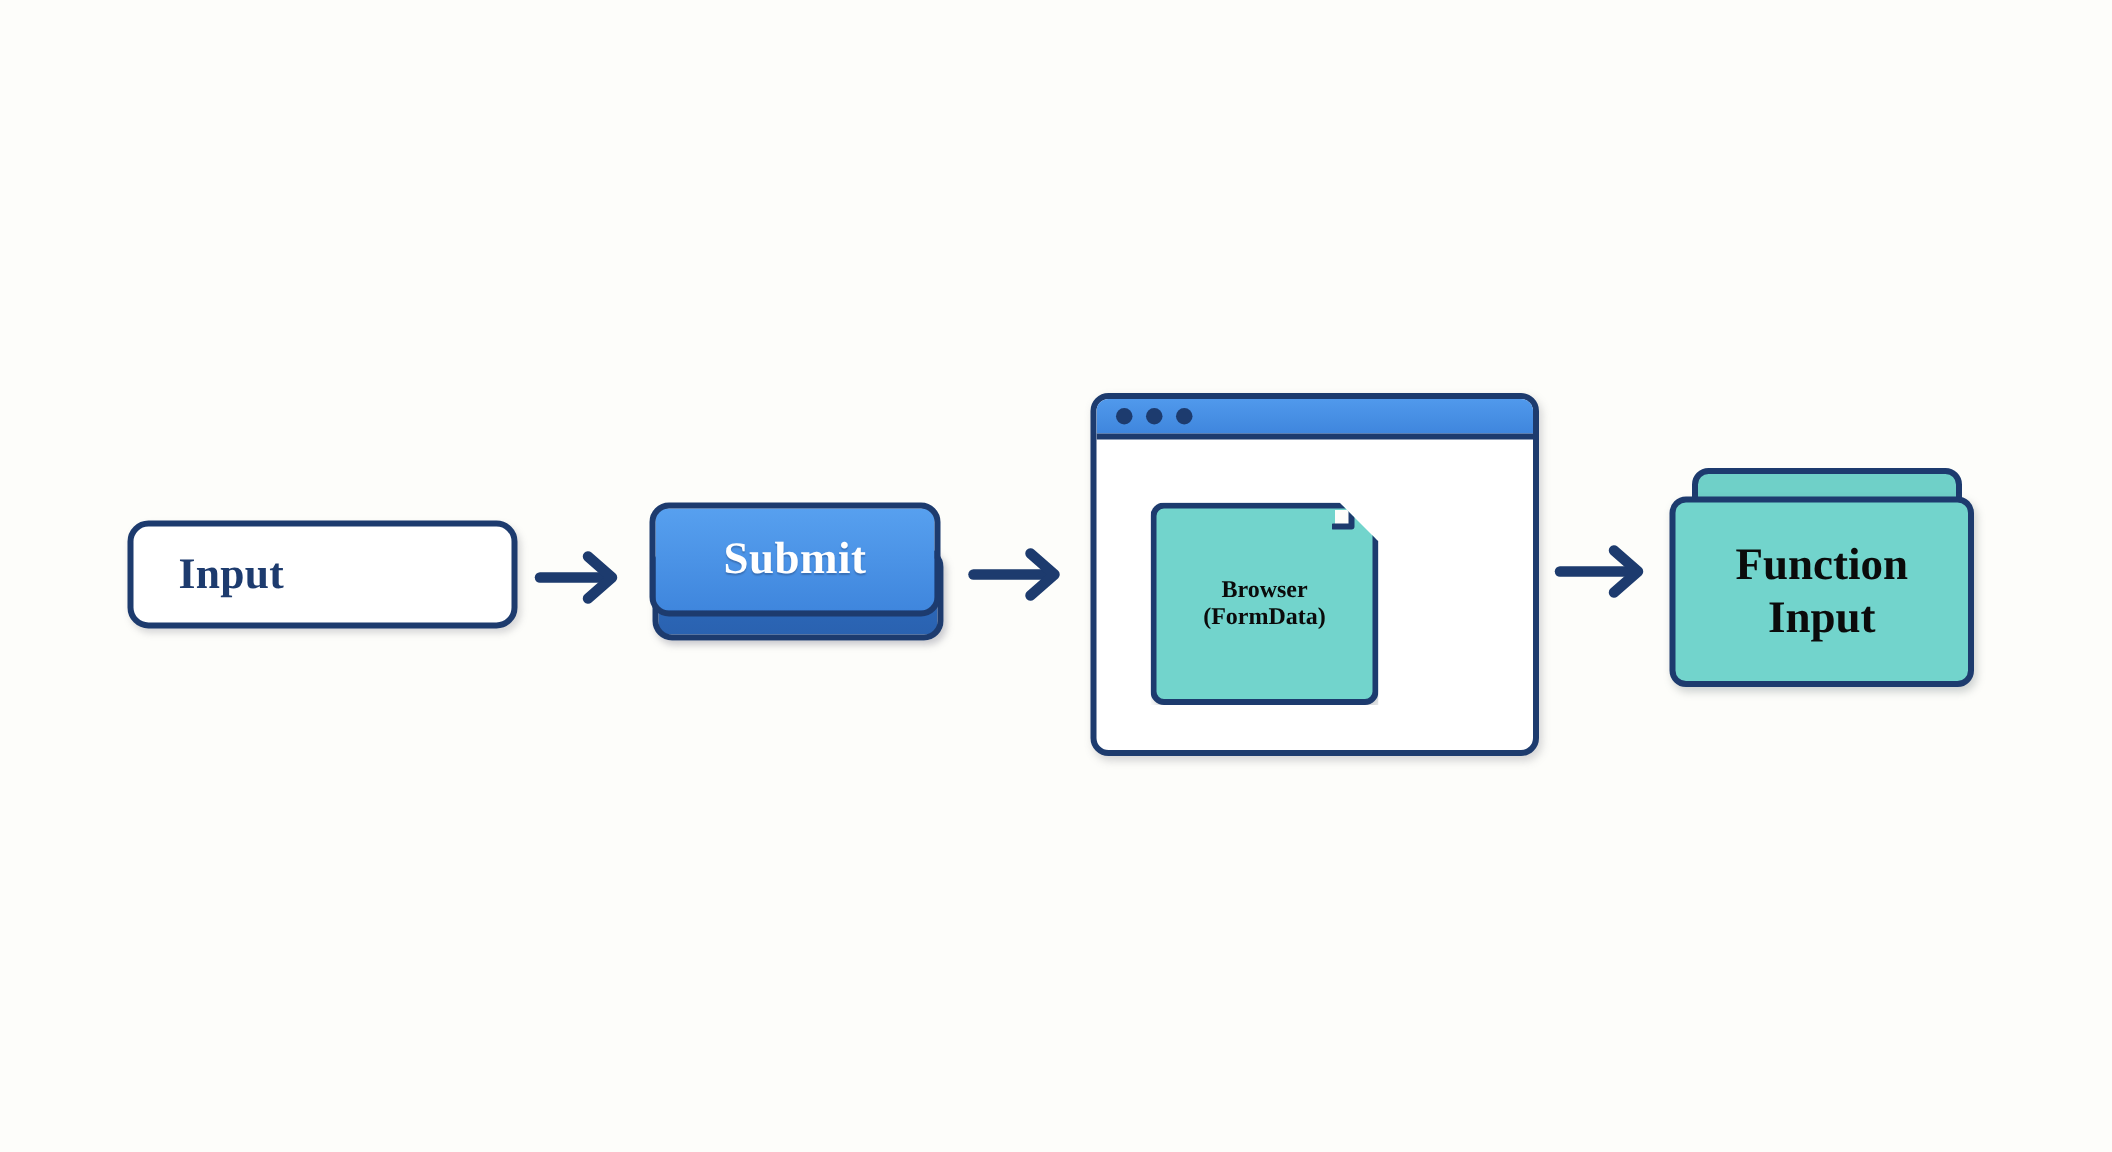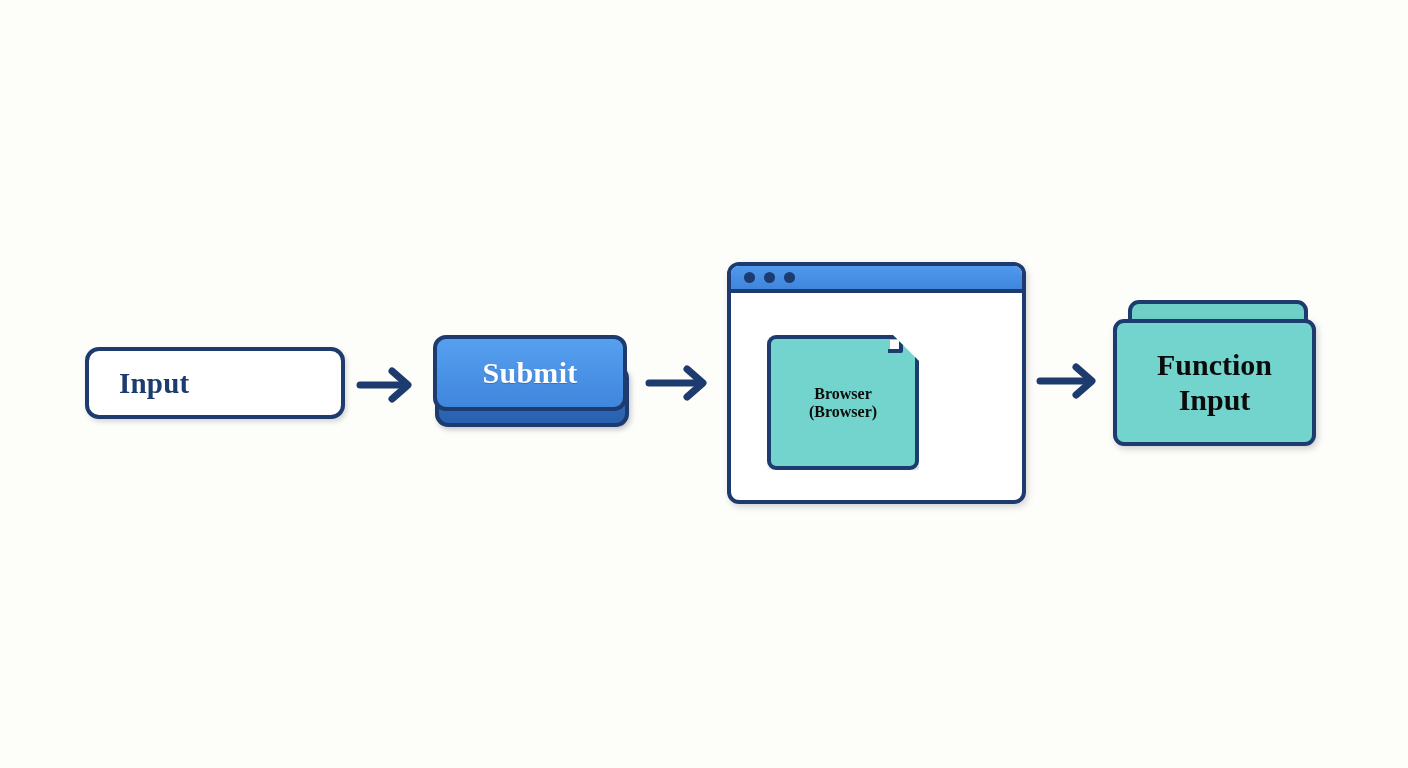--- a/index.html
+++ b/index.html
@@ -164,21 +164,21 @@
     font-size: 16px;
     font-weight: bold;
     color: #0b0b0b;
     text-align: center;
     white-space: nowrap;
   }
 
   
   #function-node {
     left: 1113px;
-    top: 300px;
+    top: 312px;
     width: 203px;
     height: 146px;
   }
   .stack-back {
     position: absolute;
     left: 15px;
     top: 0px;
     width: 180px;
     height: 56px;
     background: #6fd0c8;
@@ -252,21 +252,21 @@
     <div class="browser-frame">
 
       <div class="browser-titlebar">
         <span class="dot"></span>
         <span class="dot"></span>
         <span class="dot"></span>
       </div>
 
       <div class="doc-card">
         <span class="doc-line">Browser</span>
-        <span class="doc-line">(Browser)</span>
+        <span class="doc-line">(FormData)</span>
         <svg class="doc-fold" viewBox="0 0 28 28">
           <path d="M2 2 L2 14 L14 14 L14 2 Z" fill="#fdfdfa" stroke="none"></path>
           <path d="M1 13 L13 13 L13 1" fill="none" stroke="#1d3b6e" stroke-width="4" stroke-linecap="round" stroke-linejoin="round"></path>
         </svg>
       </div>
 
     </div>
   </div>
 
   <svg class="arrow" style="left:1036px; top:358px;" width="72" height="46" viewBox="0 0 72 46">

